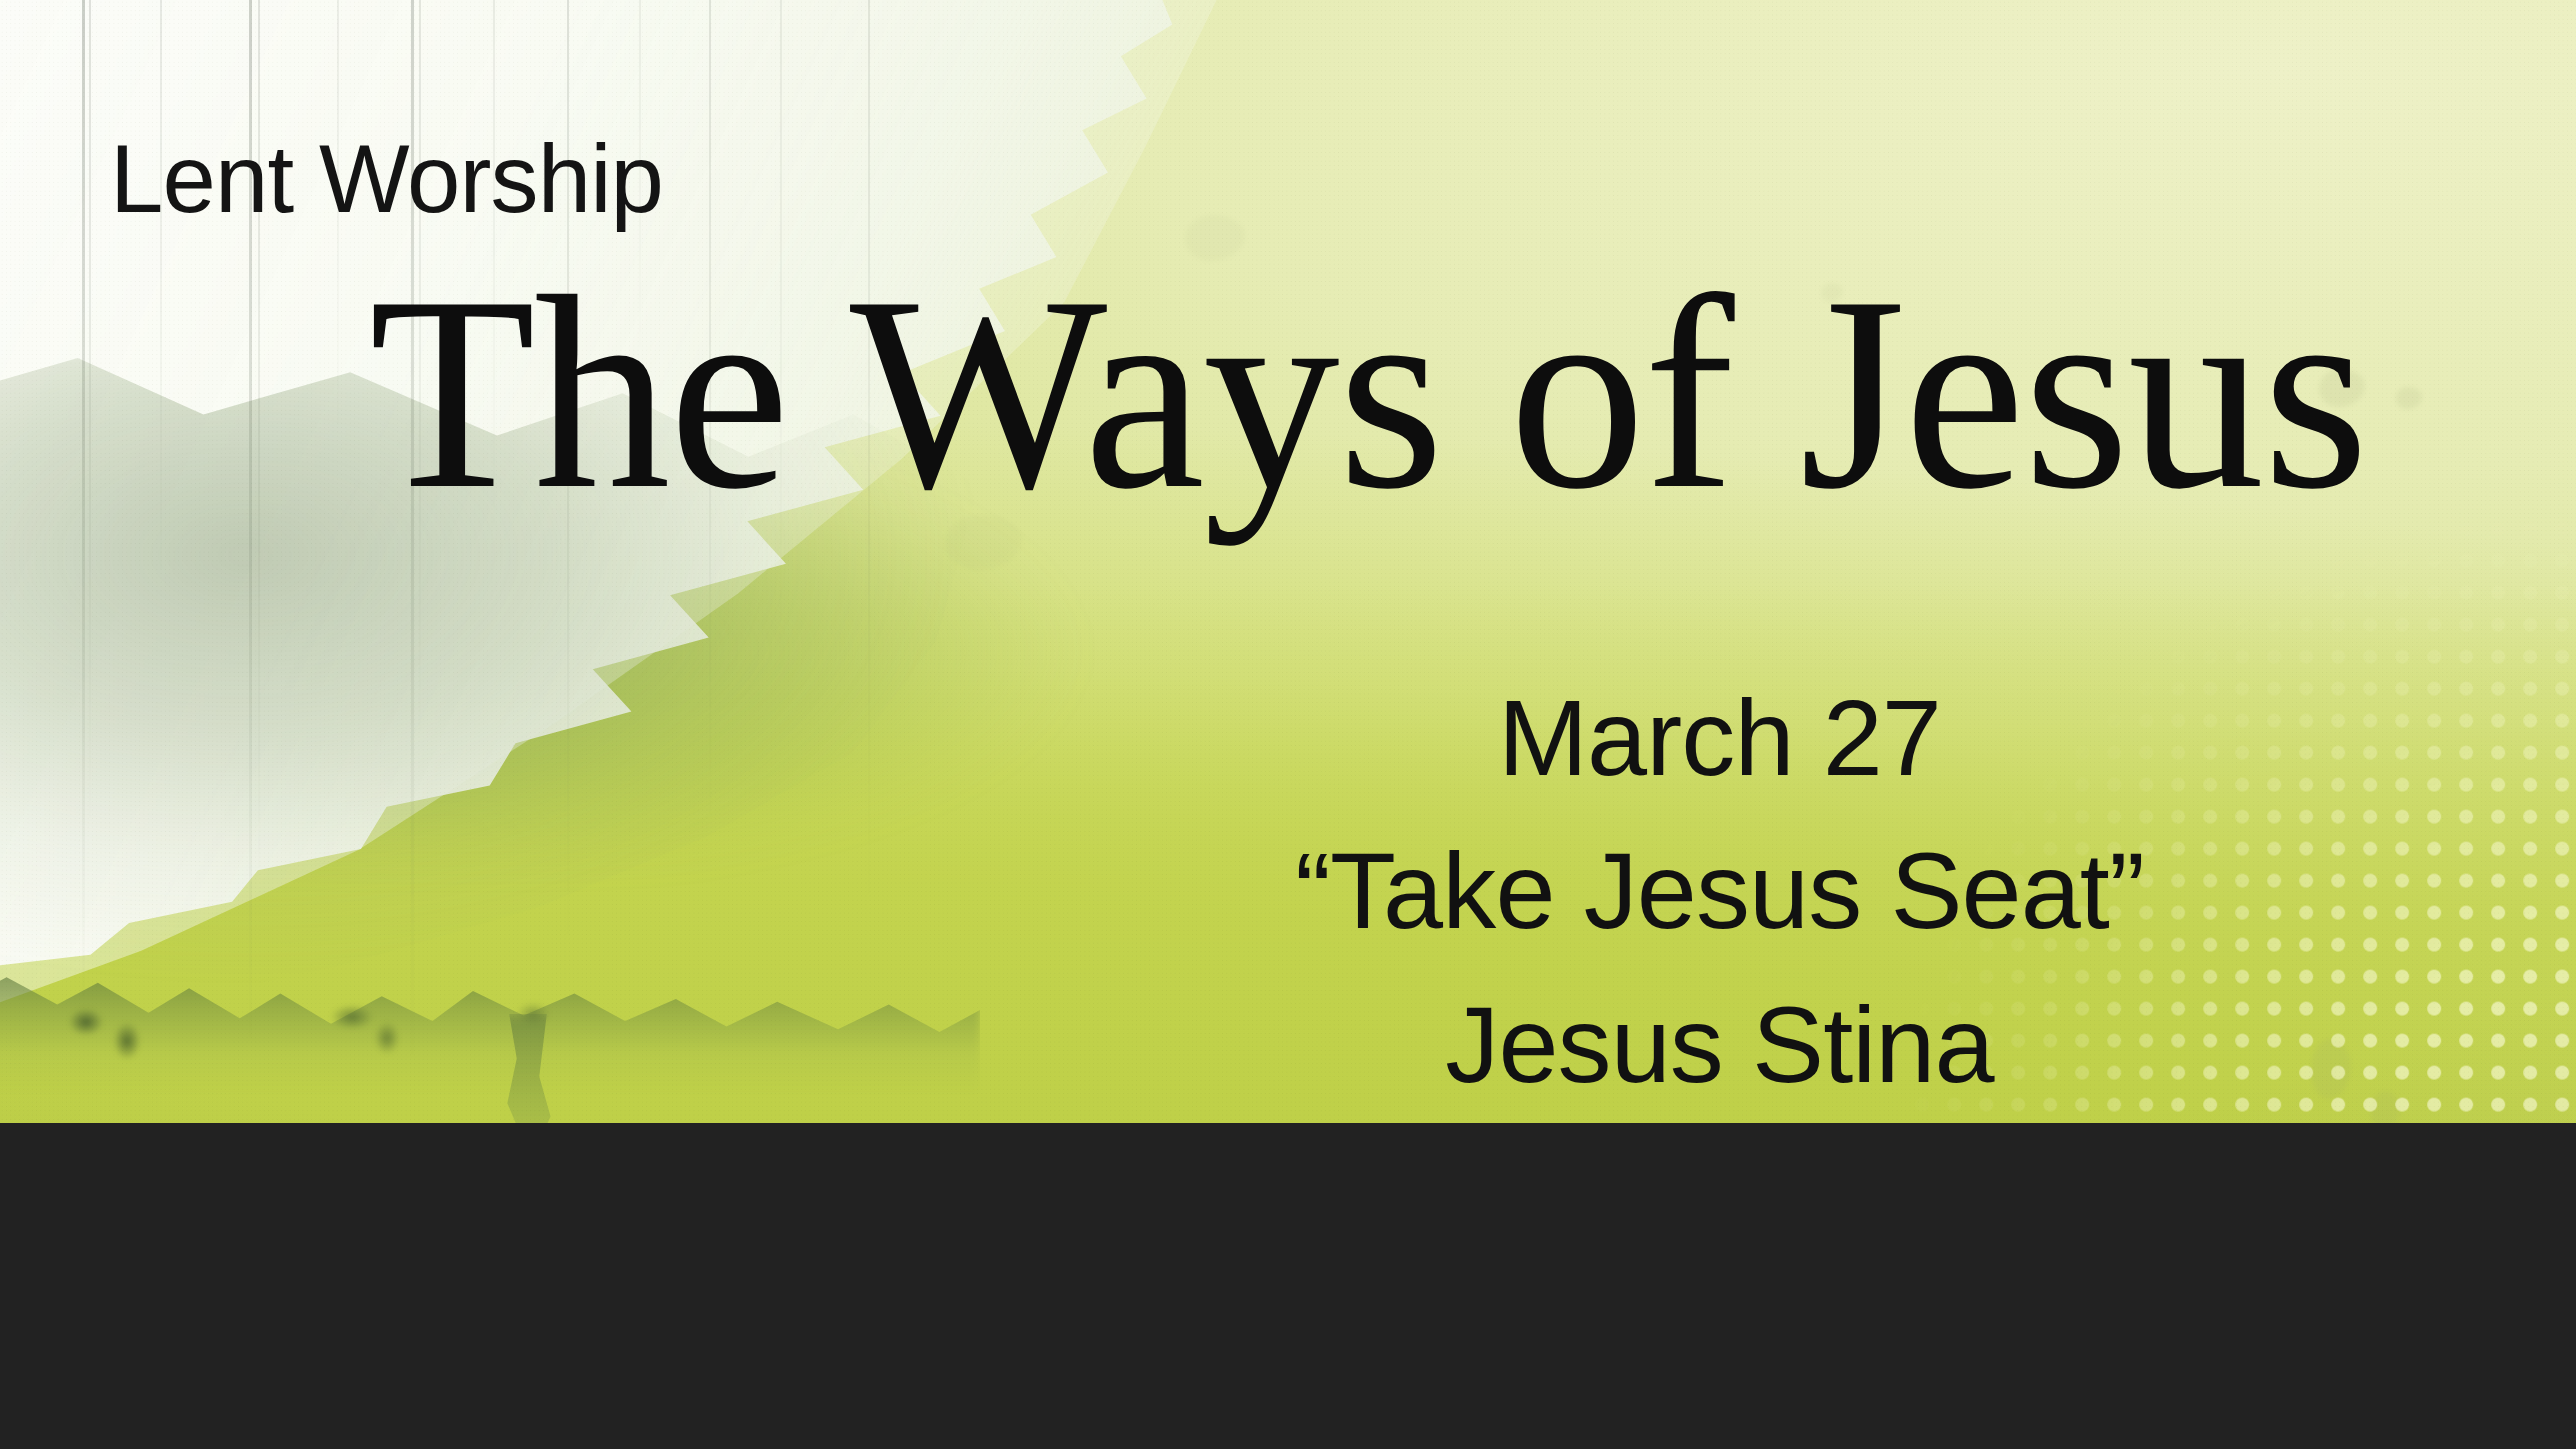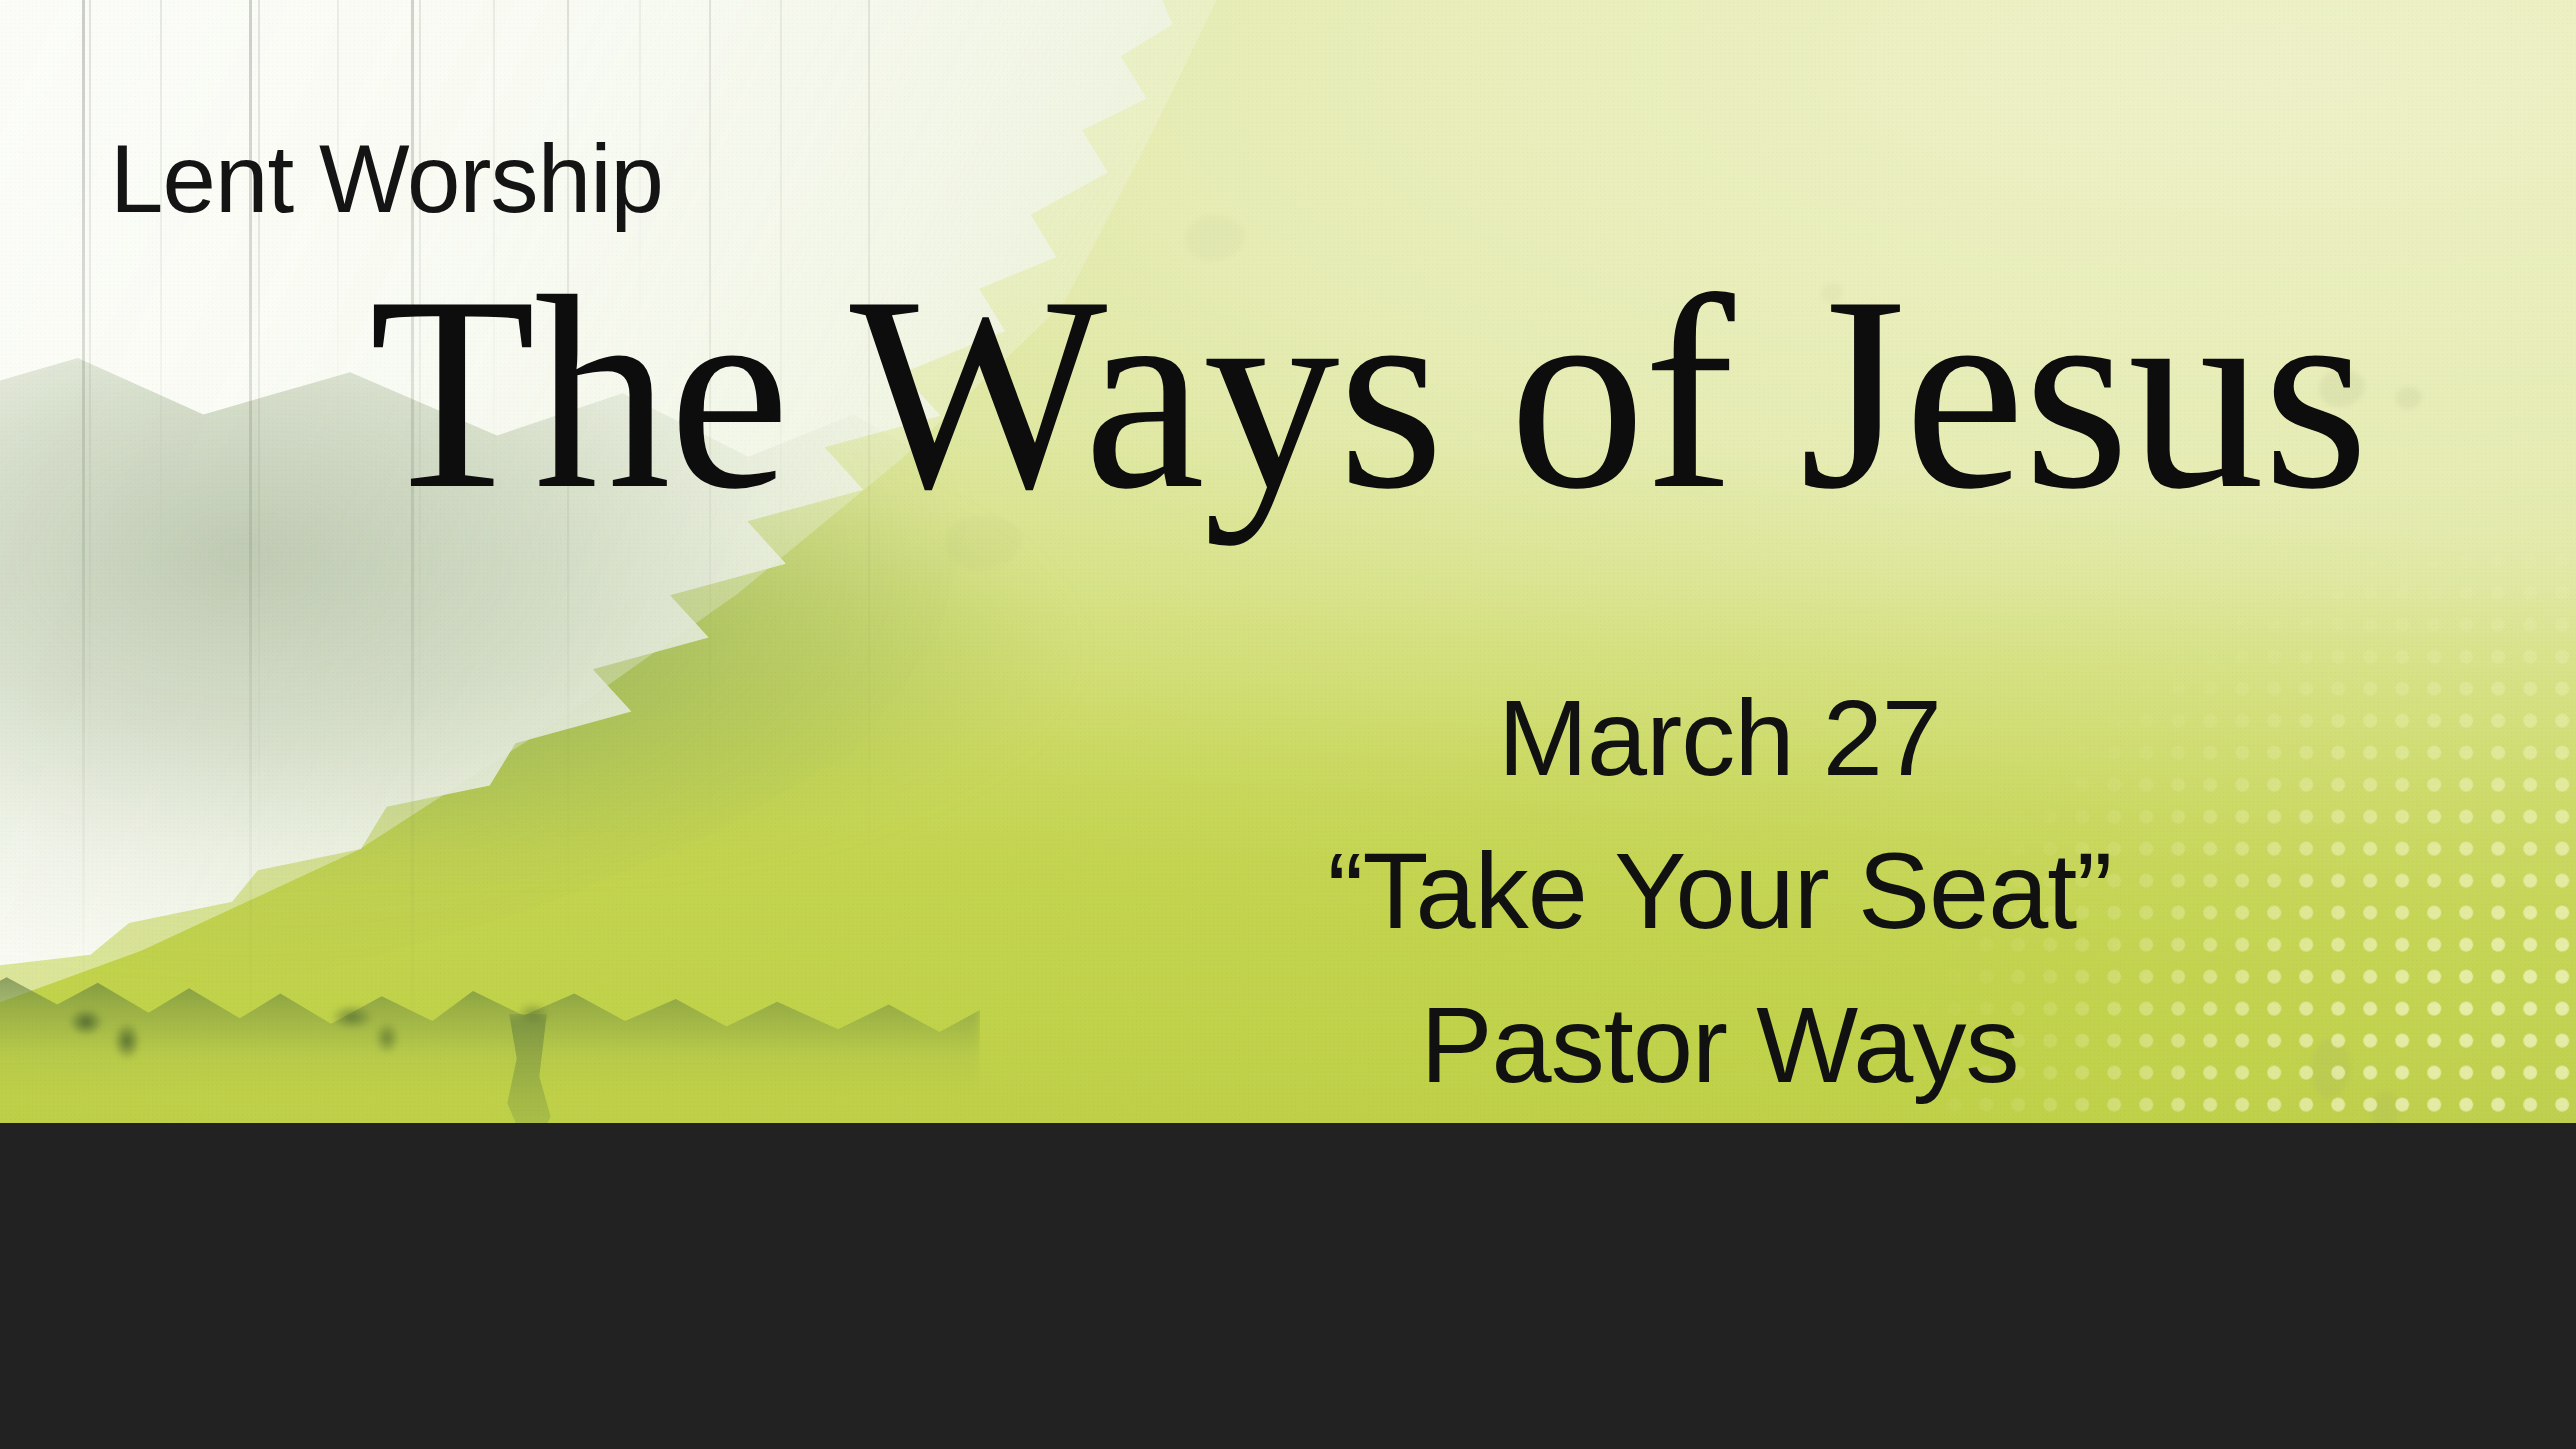--- a/index.html
+++ b/index.html
@@ -272,19 +272,19 @@
   <div class="vignette"></div>
 
   <div class="text-layer">
 
     <div class="kicker">Lent Worship</div>
 
     <div class="headline">The Ways of Jesus</div>
 
     <div class="details">
       <span class="line">March 27</span>
-      <span class="line">“Take Your Seat”</span>
-      <span class="line">Pastor Ways</span>
+      <span class="line">“Take Jesus Seat”</span>
+      <span class="line">Jesus Stina</span>
     </div>
 
   </div>
 </div>
 
 
 </body></html>

